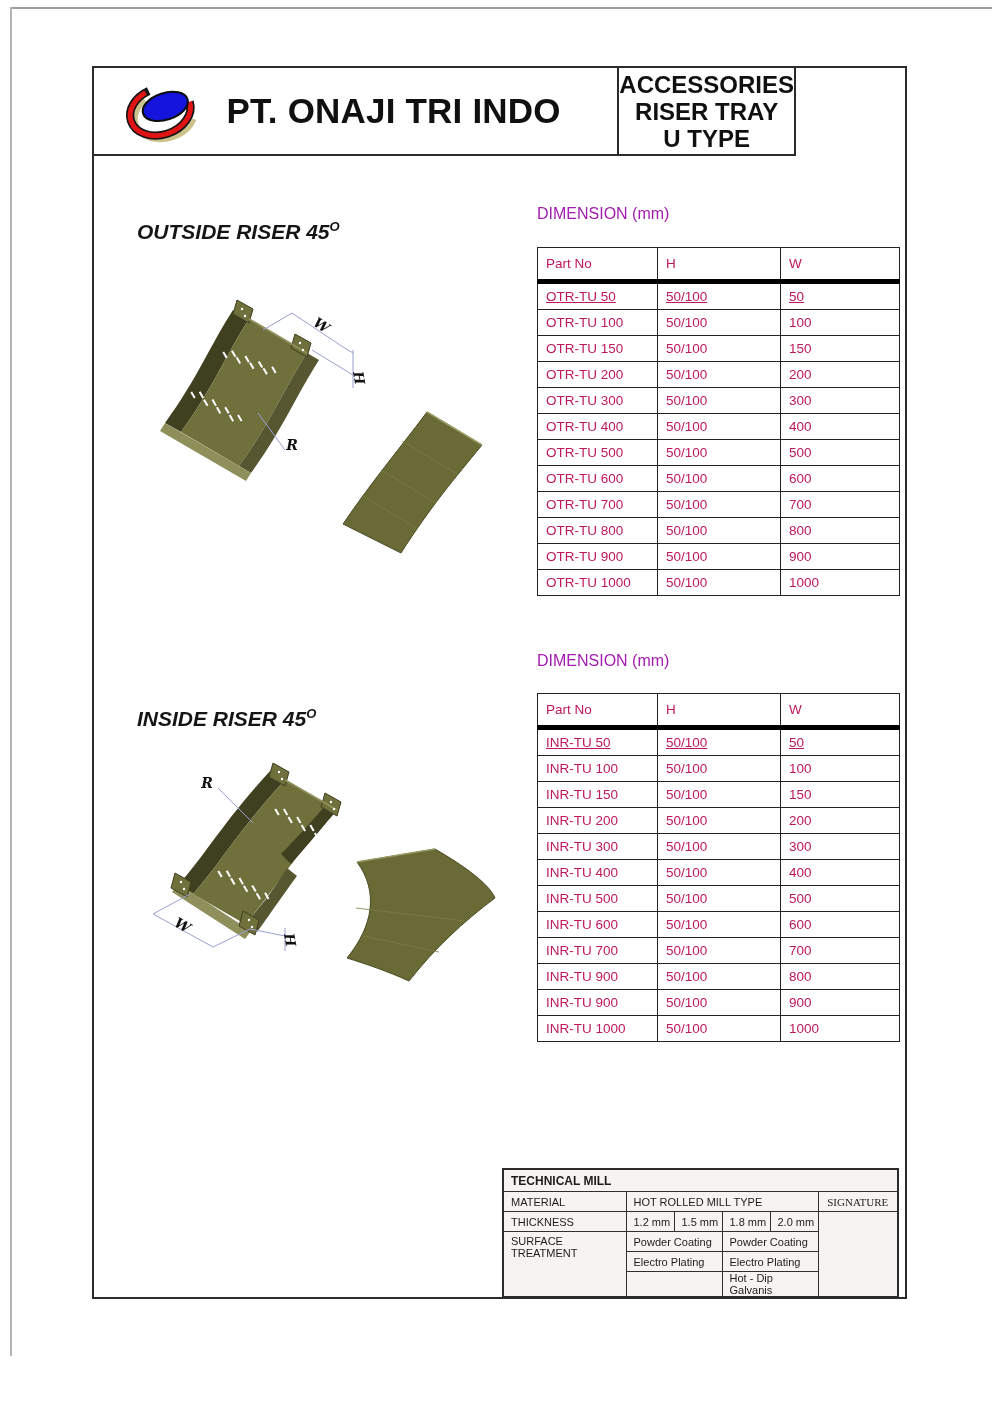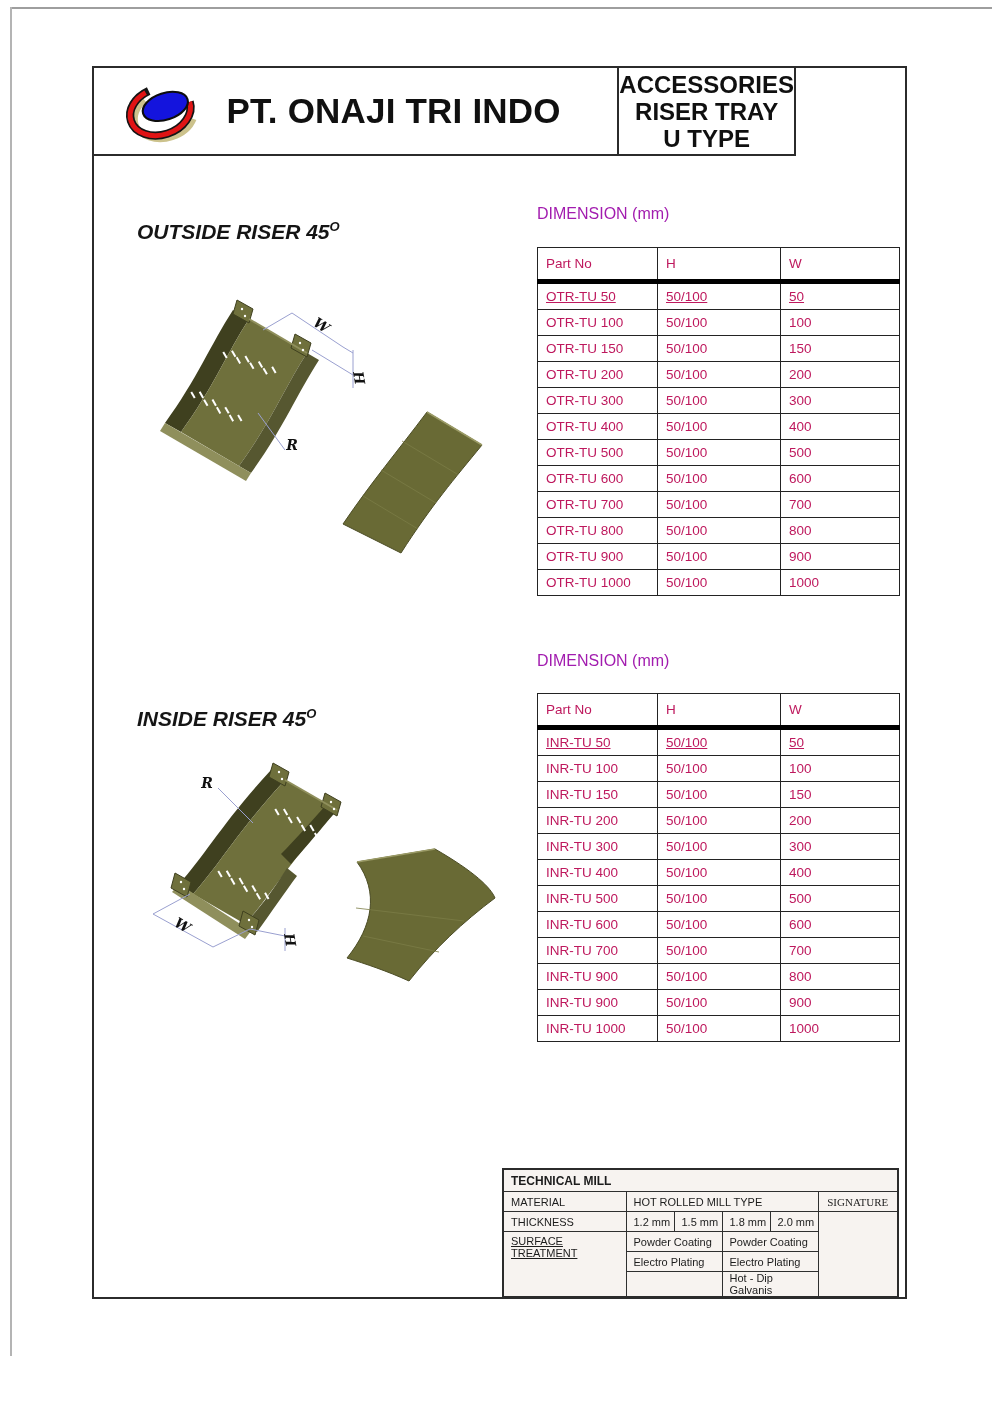--- a/index.html
+++ b/index.html
@@ -25,21 +25,21 @@
   
   table.dim{border-collapse:collapse;background:#fff;font-size:13.5px;color:#be185d;table-layout:fixed;}
   table.dim th{height:31px;border:1.5px solid #232323;text-align:left;padding:0 0 0 8px;font-weight:normal;font-size:13.5px;}
   table.dim td{height:25px;border:1.5px solid #232323;padding:0 0 0 8px;}
   table.dim tbody tr:first-child td{border-top:5px solid #000;text-decoration:underline;}
   
   table.tech{border-collapse:collapse;background:#f7f3f0;font-size:11px;color:#1c1c1c;table-layout:fixed;border:2px solid #2b2b2b;}
   table.tech td{border:1.2px solid #2f2f2f;padding:0 2px 0 7px;height:19px;vertical-align:middle;}
   table.tech td.tt-title{font-weight:bold;font-size:12px;height:21px;}
   table.tech td.sig-label{text-align:center;padding:0;font-family:Liberation Serif, serif;}
-  table.tech td.surface-label{vertical-align:top;padding-top:3px;text-decoration:underline;}
+  table.tech td.surface-label{vertical-align:top;padding-top:3px;}
   .drawing{position:absolute;}
   svg text.dimlab{font-family:"DejaVu Serif",serif;font-size:14px;font-style:italic;font-weight:bold;fill:#111;text-anchor:middle;}
 </style>
 </head>
 <body>
 
 <div id="page">
 
   <div class="abs outer-top"></div>
   <div class="abs outer-left"></div>

